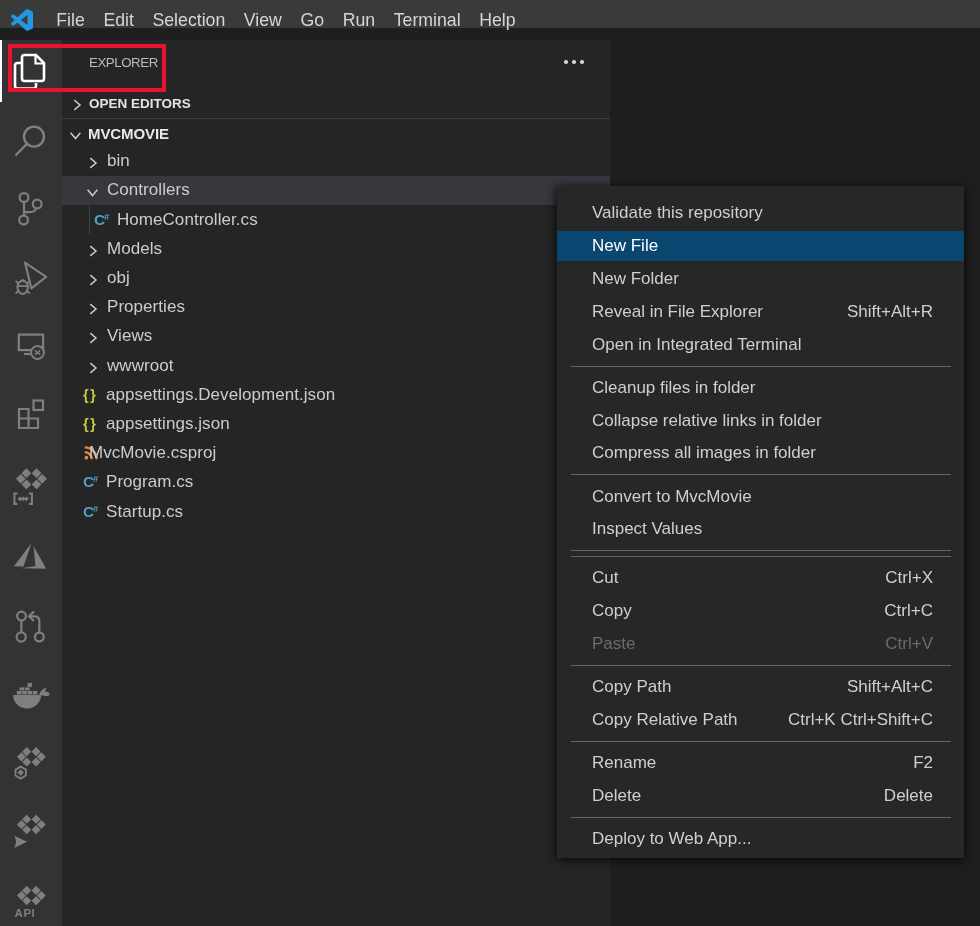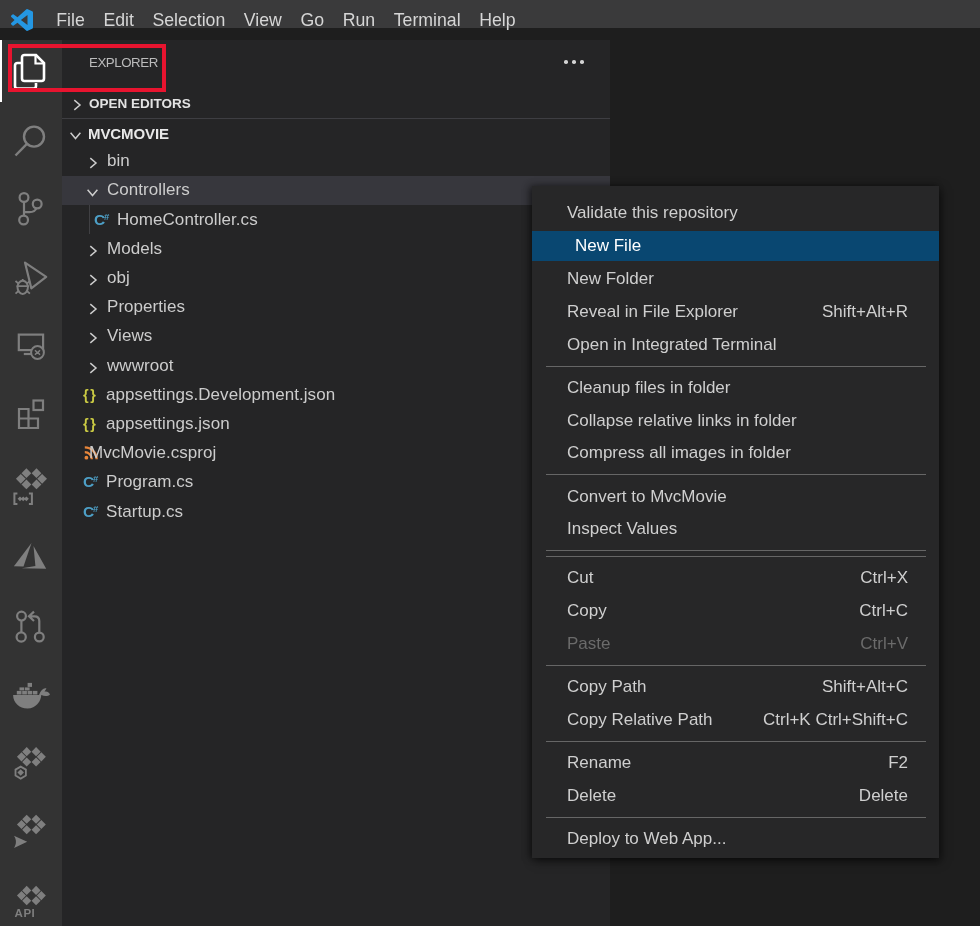--- a/index.html
+++ b/index.html
@@ -23,26 +23,26 @@
   #sb-dots { position:absolute; left:502px; top:10px; }
   #sb-dots i { display:inline-block; width:3.6px; height:3.6px; border-radius:50%; background:#d4d4d4; margin-right:4.4px; }
 
   .row { position:absolute; left:0; width:548px; height:29.2px; display:flex; align-items:center; color:#cccccc; font-size:17px; letter-spacing:0.05px; }
   .row .chev { position:absolute; top:50%; transform:translateY(-50%); }
   .row .txt { position:absolute; top:50%; transform:translateY(-50%); white-space:pre; }
   .hdr { font-weight:bold; font-size:13.5px; color:#e3e3e3; letter-spacing:0; }
   .root { font-weight:bold; font-size:15px; color:#e8e8e8; letter-spacing:-0.1px; }
 
   
-  #menu { position:absolute; left:532px; top:186px; width:407px; background:#272728;
+  #menu { position:absolute; left:557px; top:186px; width:407px; background:#272728;
     box-shadow: 2px 3px 9px rgba(0,0,0,0.55), -3px 0 7px rgba(0,0,0,0.4); padding:11px 0 3px 0; z-index:20; }
   #menu .it { position:relative; height:32.8px; display:flex; align-items:center; color:#cfcfcf; font-size:17px; }
   #menu .it .lab { margin-left:35px; }
   #menu .it .sc { position:absolute; right:31px; }
-  #menu .it.sel { color:#ffffff;padding-left:8px; }
+  #menu .it.sel { color:#ffffff; }
   #menu .it.sel .bg { position:absolute; left:0; top:1.5px; bottom:1.5px; width:100%; background:#094771; }
   #menu .it .lab { position:relative; z-index:2; }
   #menu .it .sc { z-index:2; }
   #menu .it.dis { color:#6b6b6b; }
   #menu .sep { height:1px; background:#666666; margin:4.7px 13px 4.7px 14px; }
 
   
   #redbox { position:absolute; left:8px; top:44px; width:158px; height:48px; border:4.5px solid #e8142f; z-index:30; }
 </style>
 </head>

